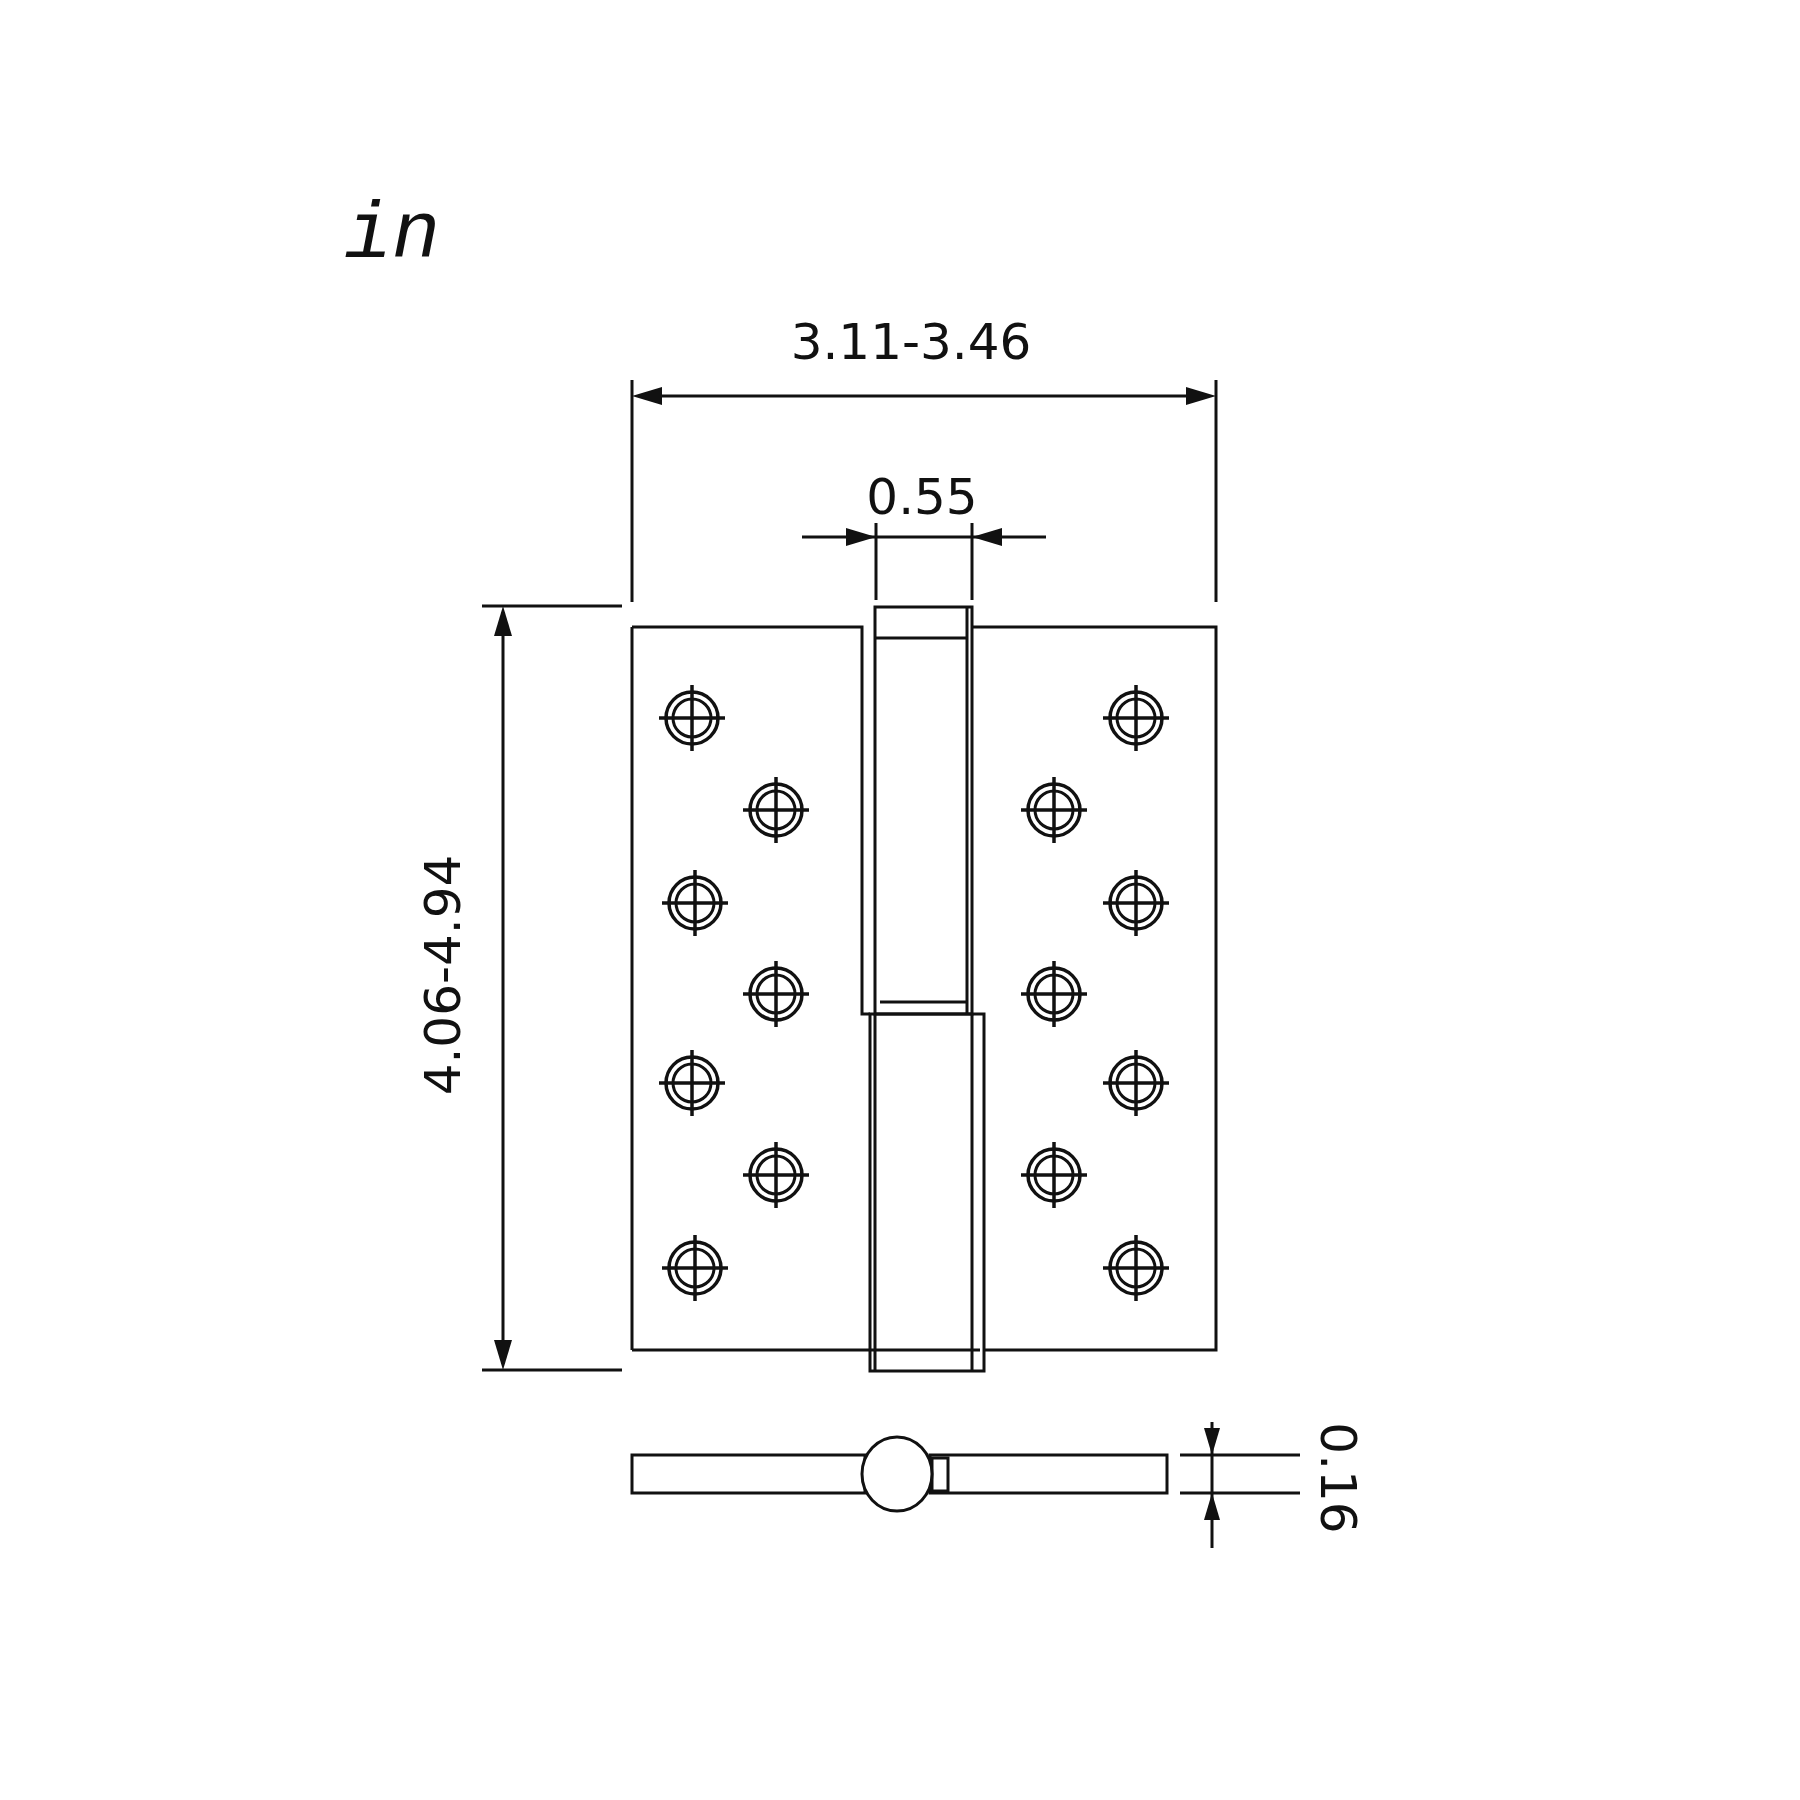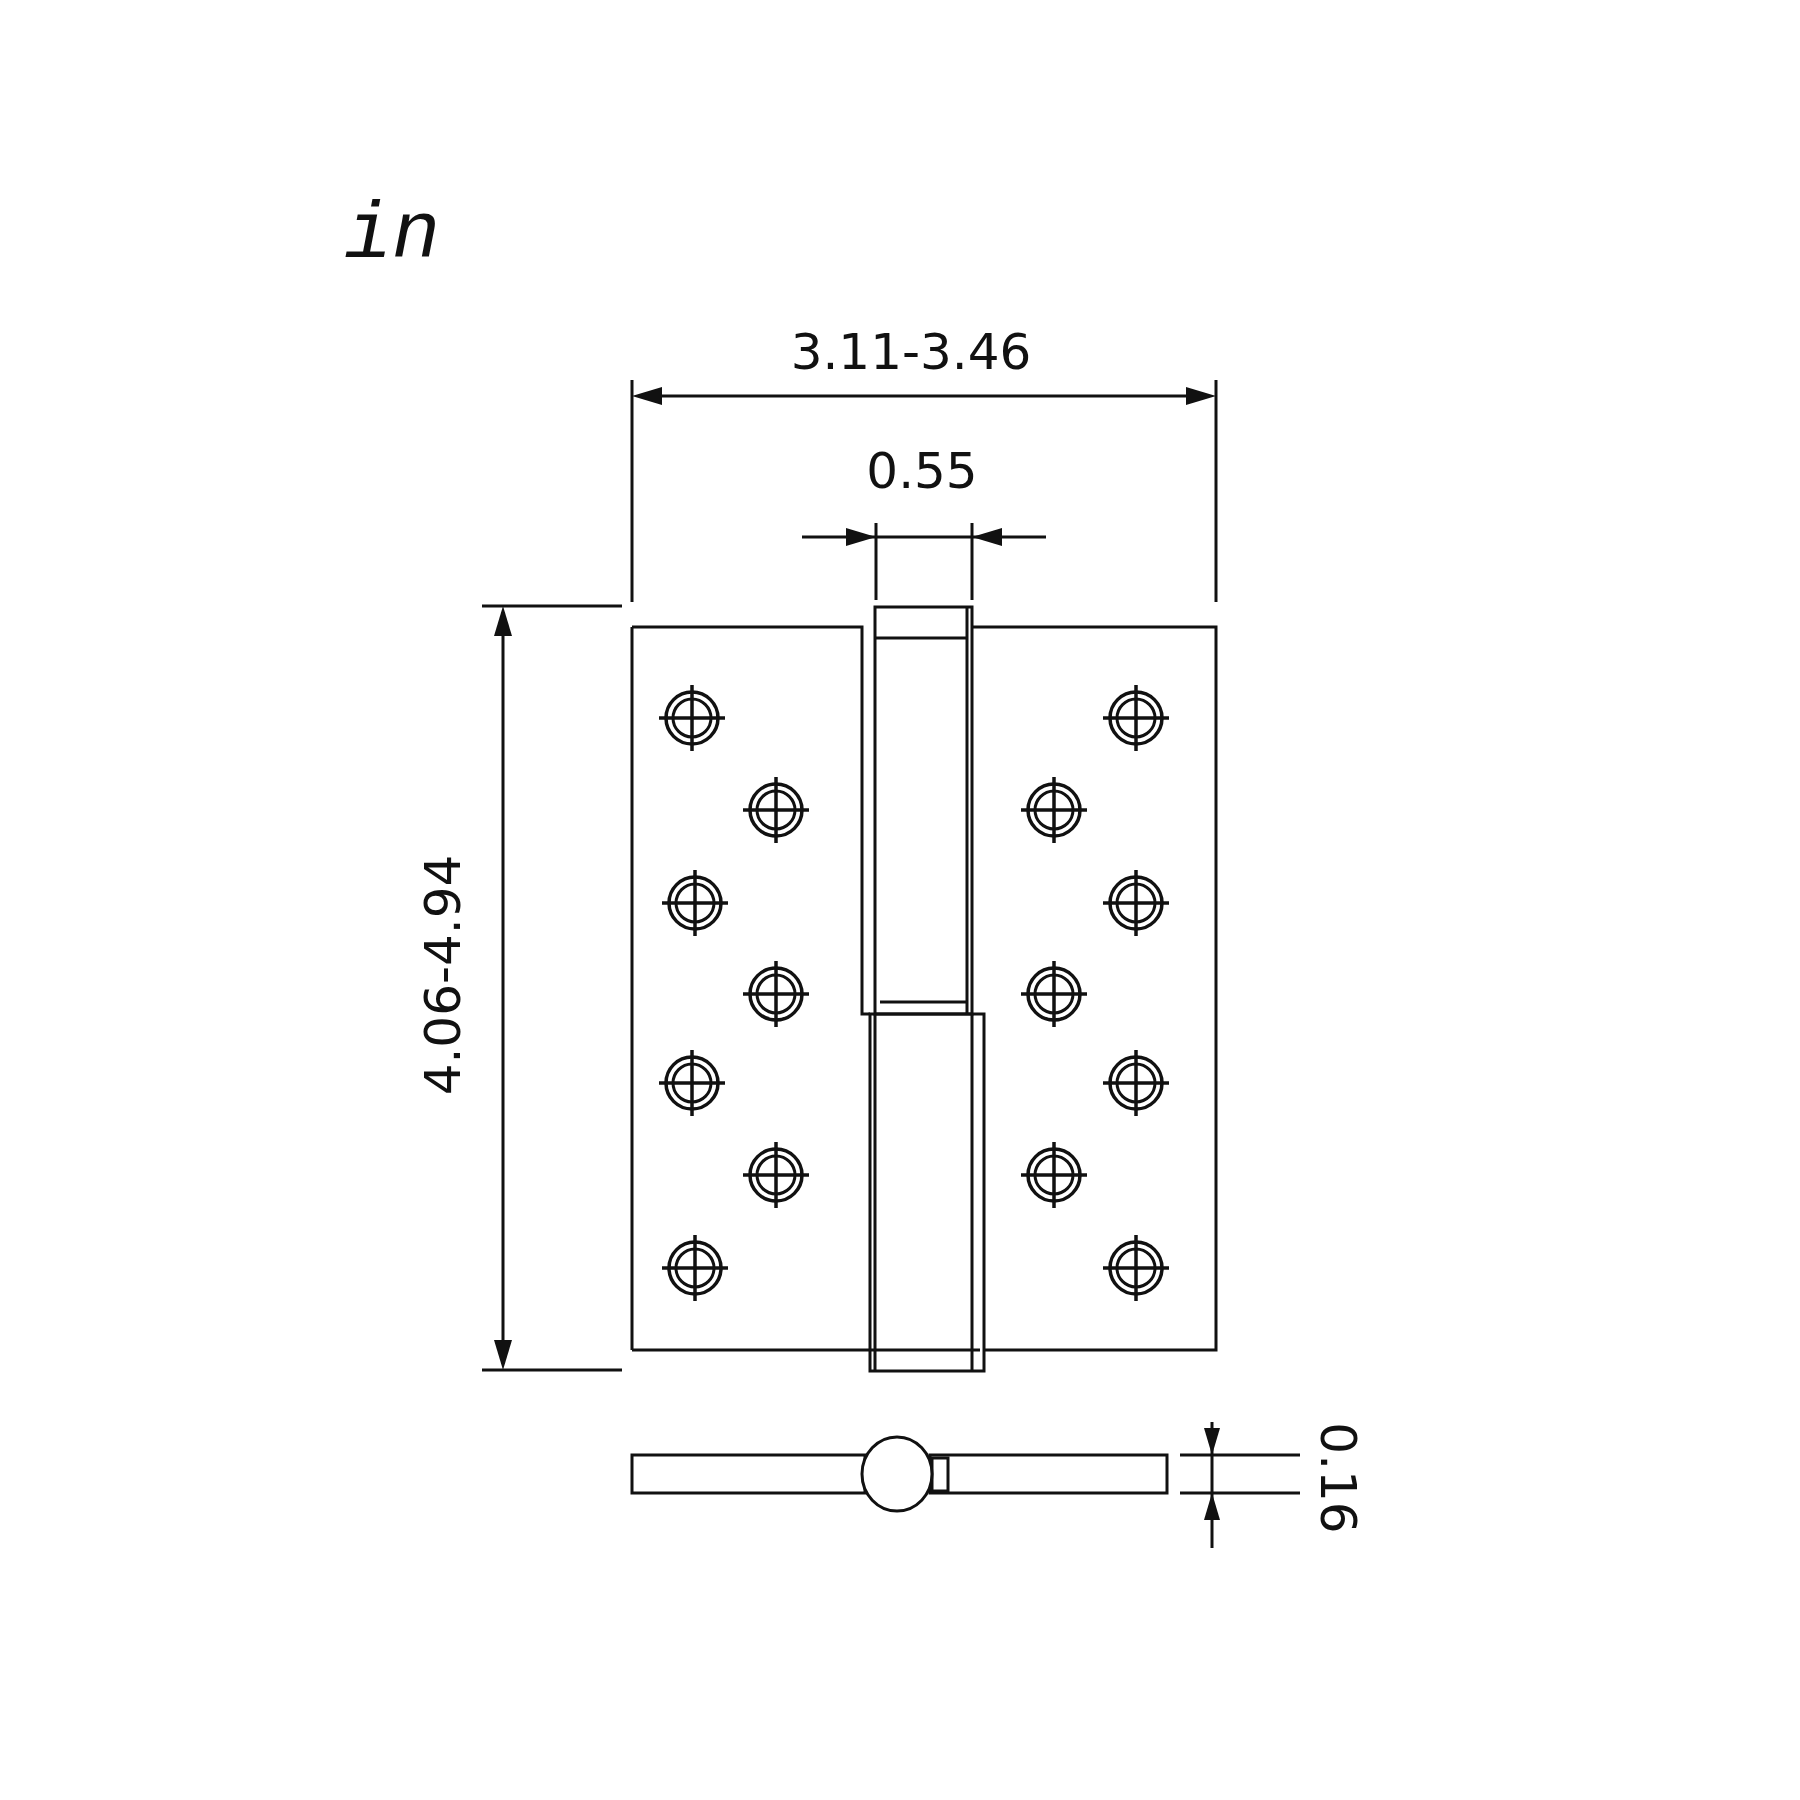--- a/index.html
+++ b/index.html
@@ -1,21 +1,21 @@
 <!DOCTYPE html>
 <html><head>
 <meta charset="utf-8">
 <style>
   html, body { margin: 0; padding: 0; background: #ffffff; }
   body { width: 1800px; height: 1800px; position: relative; overflow: hidden; font-family: "Liberation Sans", "DejaVu Sans", sans-serif; }
   #drawing { position: absolute; left: 0; top: 0; }
   .unit-label { position: absolute; left: 344px; top: 196px; font-size: 80px; font-style: italic; color: #111; font-family: Liberation Mono, monospace; line-height: 1; }
   .dim-text { position: absolute; color: #111; font-size: 50px; font-family: "DejaVu Sans", sans-serif; line-height: 1; white-space: nowrap; }
-  .dim-width { left: 911px; top: 327px; transform: translateX(-50%); }
-  .dim-pin { left: 922px; top: 446px; transform: translateX(-50%); text-align: right; }
+  .dim-width { left: 911px; top: 317px; transform: translateX(-50%); }
+  .dim-pin { left: 922px; top: 472px; transform: translateX(-50%); text-align: right; }
   .dim-height { left: 443px; top: 975px; transform: translate(-50%, -50%) rotate(-90deg); }
   .dim-thick { left: 1338px; top: 1478px; transform: translate(-50%, -50%) rotate(90deg); }
 </style>
 </head>
 <body>
 
 <div class="unit-label">in</div>
 <div class="dim-text dim-width">3.11-3.46</div>
 <div class="dim-text dim-pin">0.55</div>
 <div class="dim-text dim-height">4.06-4.94</div>

